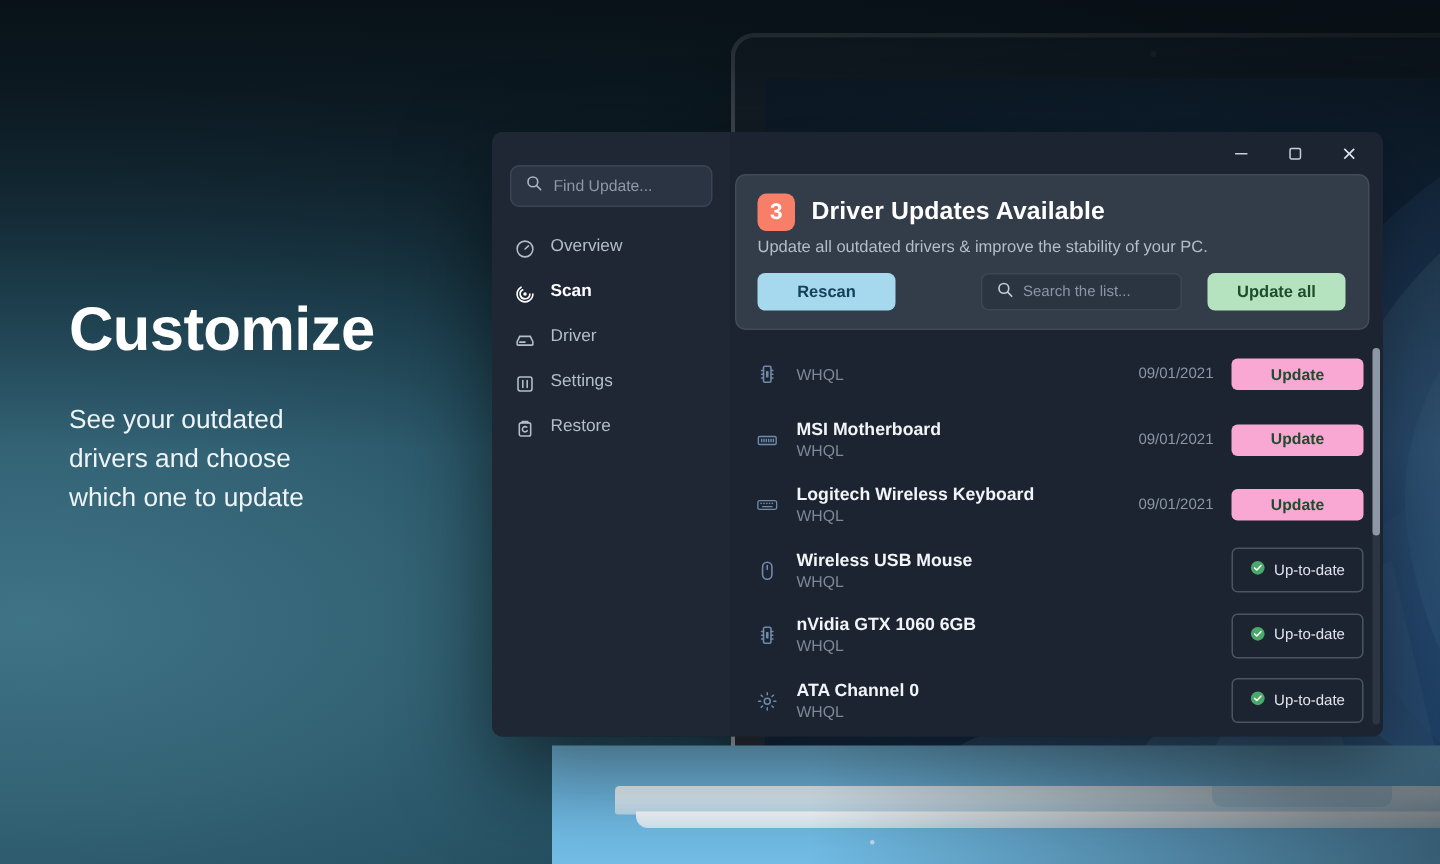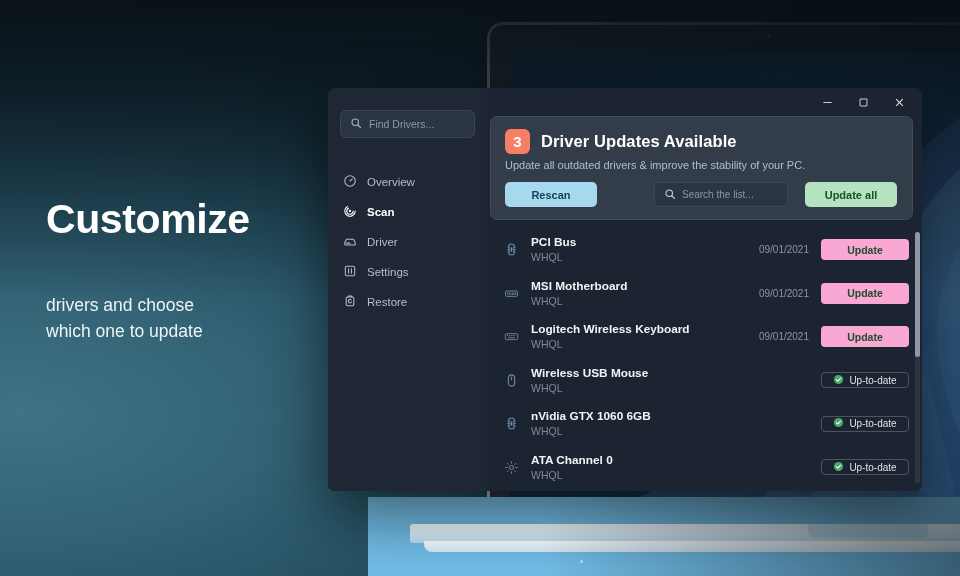--- a/index.html
+++ b/index.html
@@ -120,21 +120,21 @@
   .find {
     height: 28px; border-radius: 6px;
     background: #2b3443; border: 1px solid #3a4455;
     display: flex; align-items: center; gap: 7px;
     padding: 0 9px;
   }
   .find .ph { font-size: 10.5px; color: #8c97a8; }
   .navlist { margin-top: 20px; }
   .navitem {
     position: relative;
-    display: flex; align-items: flex-end; gap: 10px;
+    display: flex; align-items: flex-start; gap: 10px;
     height: 30px; padding: 0 0 0 14px;
     font-size: 11.5px; color: #b3bdcb;
   }
   .navitem.active { color: #ffffff; font-weight: 700; }
   .navitem.active::before {
     content: ""; position: absolute; left: -6px; top: 4px;
     width: 4px; height: 22px; border-radius: 3px;
     background: #bce5cd;
   }
   .navitem .ico { width: 15px; height: 15px; display: inline-flex; align-items: center; justify-content: center; }
@@ -212,21 +212,21 @@
   .row .sub { font-size: 10.5px; color: #7e8899; line-height: 1.35; }
   .row .date { font-size: 10px; color: #8c96a6; margin-right: 12px; }
   .btn-update {
     width: 88px; height: 21px; border-radius: 4px;
     background: #f9a8d4; color: #1d4d2c;
     font-size: 10.5px; font-weight: 700;
     display: flex; align-items: center; justify-content: center;
     border: none; flex: 0 0 88px;
   }
   .badge-ok {
-    width: 88px; height: 16px; border-radius: 4px;
+    width: 88px; height: 30px; border-radius: 4px;
     background: transparent; border: 1px solid #4a5464;
     color: #dfe5ec; font-size: 10px; font-weight: 400;
     display: flex; align-items: center; justify-content: center; gap: 5px;
     flex: 0 0 88px;
   }
 
   .scrollbar {
     position: absolute; right: 2px; top: 144px; width: 5px; bottom: 8px;
     background: #2c3542; border-radius: 3px;
   }
@@ -279,38 +279,38 @@
   </div>
 
   <div class="bg-top-dark"></div>
   <div class="bg-right-dark"></div>
 
   <div class="copy">
     <h1>
       <span>Customize</span><br>
     </h1>
     <p>
-      <br>
+      <span>See your outdated</span><br>
       <span>drivers and choose</span><br>
       <span>which one to update</span>
     </p>
   </div>
 
   <div class="app">
 
     <div class="sidebar">
       <div class="find-wrap">
         <div class="find">
           <span>
             <svg width="12" height="12" viewBox="0 0 24 24" fill="none" stroke="#aab4c2" stroke-width="2.2">
               <circle cx="10.5" cy="10.5" r="6.5"></circle>
                 <line x1="15.5" y1="15.5" x2="21" y2="21" stroke-linecap="round"></line>
             </svg>
           </span>
-          <span class="ph">Find Drivers...</span>
+          <span class="ph">Find Update...</span>
         </div>
       </div>
 
       <div class="navlist">
         <div class="navitem">
           <span class="ico">
             <svg width="14" height="14" viewBox="0 0 24 24" fill="none" stroke="#b3bdcb" stroke-width="1.8">
               <circle cx="12" cy="12" r="9"></circle>
                 <path d="M12 12 L16 8.5" stroke-linecap="round"></path>
             </svg>
@@ -414,21 +414,20 @@
               <rect x="10.6" y="8.5" width="2.8" height="7" rx=".8" fill="#6f8bab" stroke="none"></rect>
               <line x1="6" y1="8" x2="8" y2="8" stroke-linecap="round"></line>
                 <line x1="6" y1="12" x2="8" y2="12" stroke-linecap="round"></line>
                 <line x1="6" y1="16" x2="8" y2="16" stroke-linecap="round"></line>
               <line x1="16" y1="8" x2="18" y2="8" stroke-linecap="round"></line>
                 <line x1="16" y1="12" x2="18" y2="12" stroke-linecap="round"></line>
                 <line x1="16" y1="16" x2="18" y2="16" stroke-linecap="round"></line>
             </svg>
           </span>
           <div class="txt">
-            <div class="name">PCI Bus</div>
             <div class="sub">WHQL</div>
           </div>
           <div class="date">09/01/2021</div>
           <button class="btn-update">Update</button>
         </div>
 
         <div class="row">
           <span class="ico">
             <svg width="15" height="15" viewBox="0 0 24 24" fill="none" stroke="#6f8bab" stroke-width="1.5">
               <rect x="2.5" y="8" width="19" height="8.5" rx="1.4"></rect>

